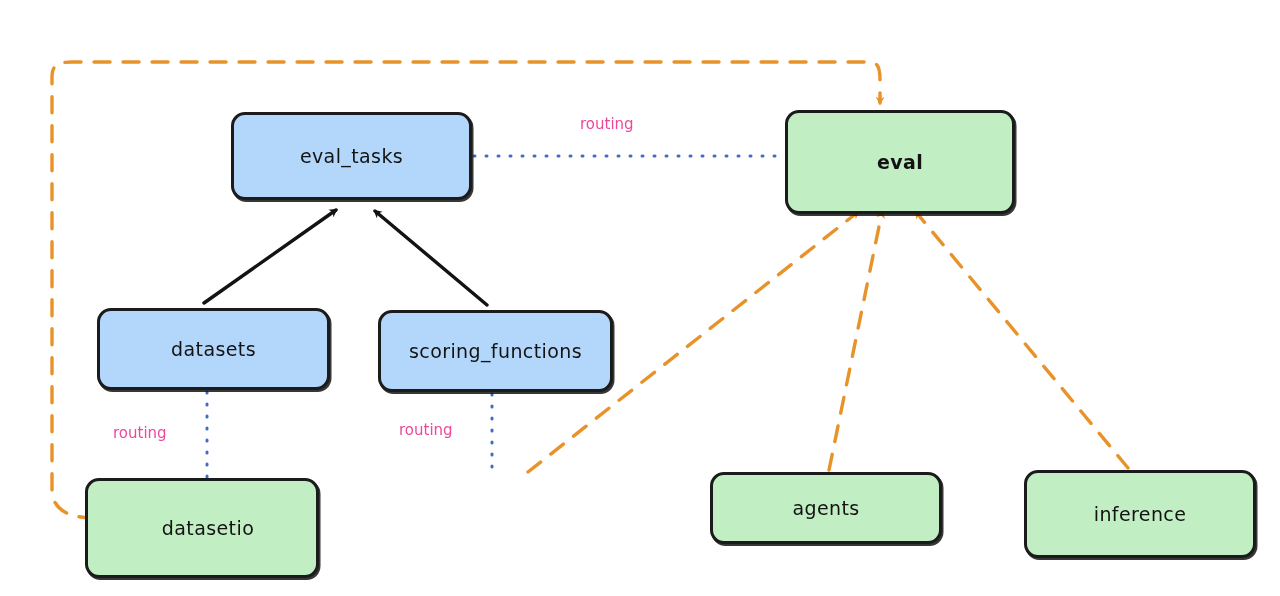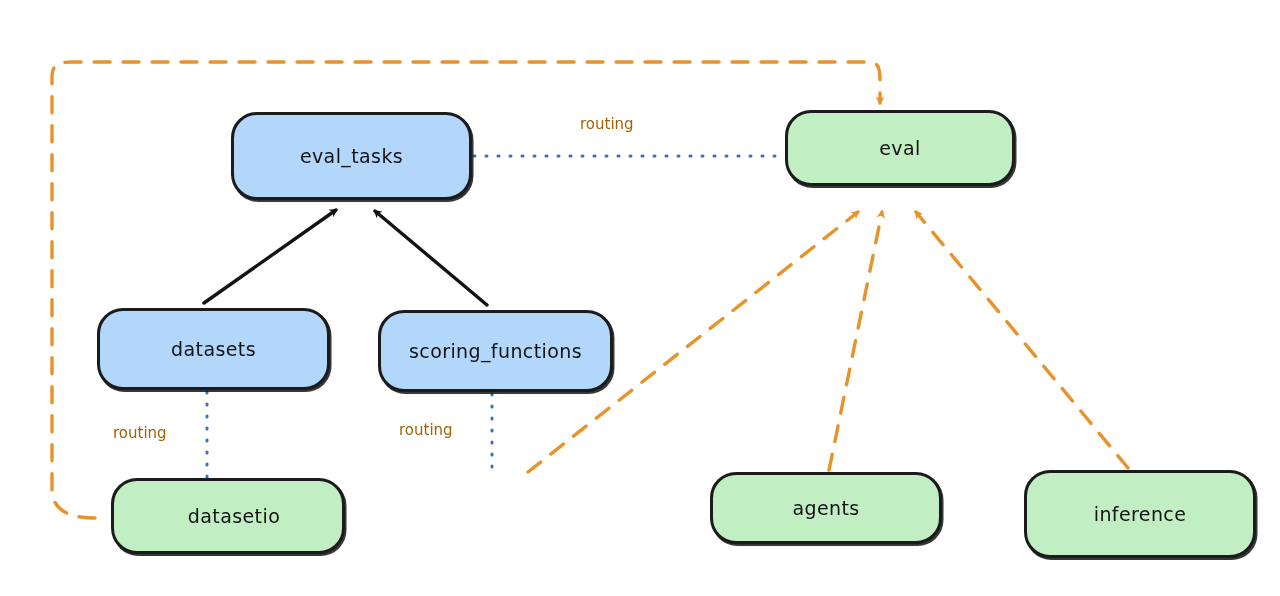--- a/index.html
+++ b/index.html
@@ -21,21 +21,21 @@
     position: absolute;
     left: 0;
     top: 0;
     width: 1280px;
     height: 596px;
   }
   .node {
     position: absolute;
     box-sizing: border-box;
     border: 3px solid #1b1b1b;
-    border-radius: 26px;
+    border-radius: 14px;
     display: flex;
     align-items: center;
     justify-content: center;
     z-index: 5;
     box-shadow: 1.5px 2px 0 rgba(20,20,20,0.85);
   }
   .node-label {
     font-family: "DejaVu Sans", sans-serif;
     font-size: 19px;
     color: #131313;
@@ -43,21 +43,21 @@
     white-space: nowrap;
     user-select: none;
   }
   .node.blue { background: #b3d7fb; }
   .node.green { background: #c2eec3; }
 
   .edge-label {
     position: absolute;
     font-family: "DejaVu Sans", sans-serif;
     font-size: 15px;
-    color: #a16207;
+    color: #ec4899;
     white-space: nowrap;
     z-index: 6;
     user-select: none;
   }
 </style>
 </head>
 <body>
 
 <div id="canvas">
 
@@ -87,33 +87,33 @@
 
     <path d="M829,470 L882,212" fill="none" stroke="#e8922a" stroke-width="3.4" stroke-linecap="round" stroke-dasharray="16 13" marker-end="url(#arrow-orange)"></path>
 
     <path d="M1128,468 L916,212" fill="none" stroke="#e8922a" stroke-width="3.4" stroke-linecap="round" stroke-dasharray="16 13" marker-end="url(#arrow-orange)"></path>
   </svg>
 
   <div class="node blue" style="left:231px; top:112px; width:241px; height:88px;">
     <span class="node-label">eval_tasks</span>
   </div>
 
-  <div class="node green" style="left:785px; top:110px; width:230px; height:76px;">
+  <div class="node green" style="left:785px; top:110px; width:230px; height:104px;font-weight:bold;">
     <span class="node-label">eval</span>
   </div>
 
   <div class="node blue" style="left:97px; top:308px; width:233px; height:82px;">
     <span class="node-label">datasets</span>
   </div>
 
   <div class="node blue" style="left:378px; top:310px; width:235px; height:82px;align-items:center;">
     <span class="node-label">scoring_functions</span>
   </div>
 
-  <div class="node green" style="left:111px; top:478px; width:234px; height:76px;padding-left:12px;">
+  <div class="node green" style="left:85px; top:478px; width:234px; height:100px;padding-left:12px;">
     <span class="node-label">datasetio</span>
   </div>
 
 
   <div class="node green" style="left:710px; top:472px; width:232px; height:72px;">
     <span class="node-label">agents</span>
   </div>
 
   <div class="node green" style="left:1024px; top:470px; width:232px; height:88px;">
     <span class="node-label">inference</span>

